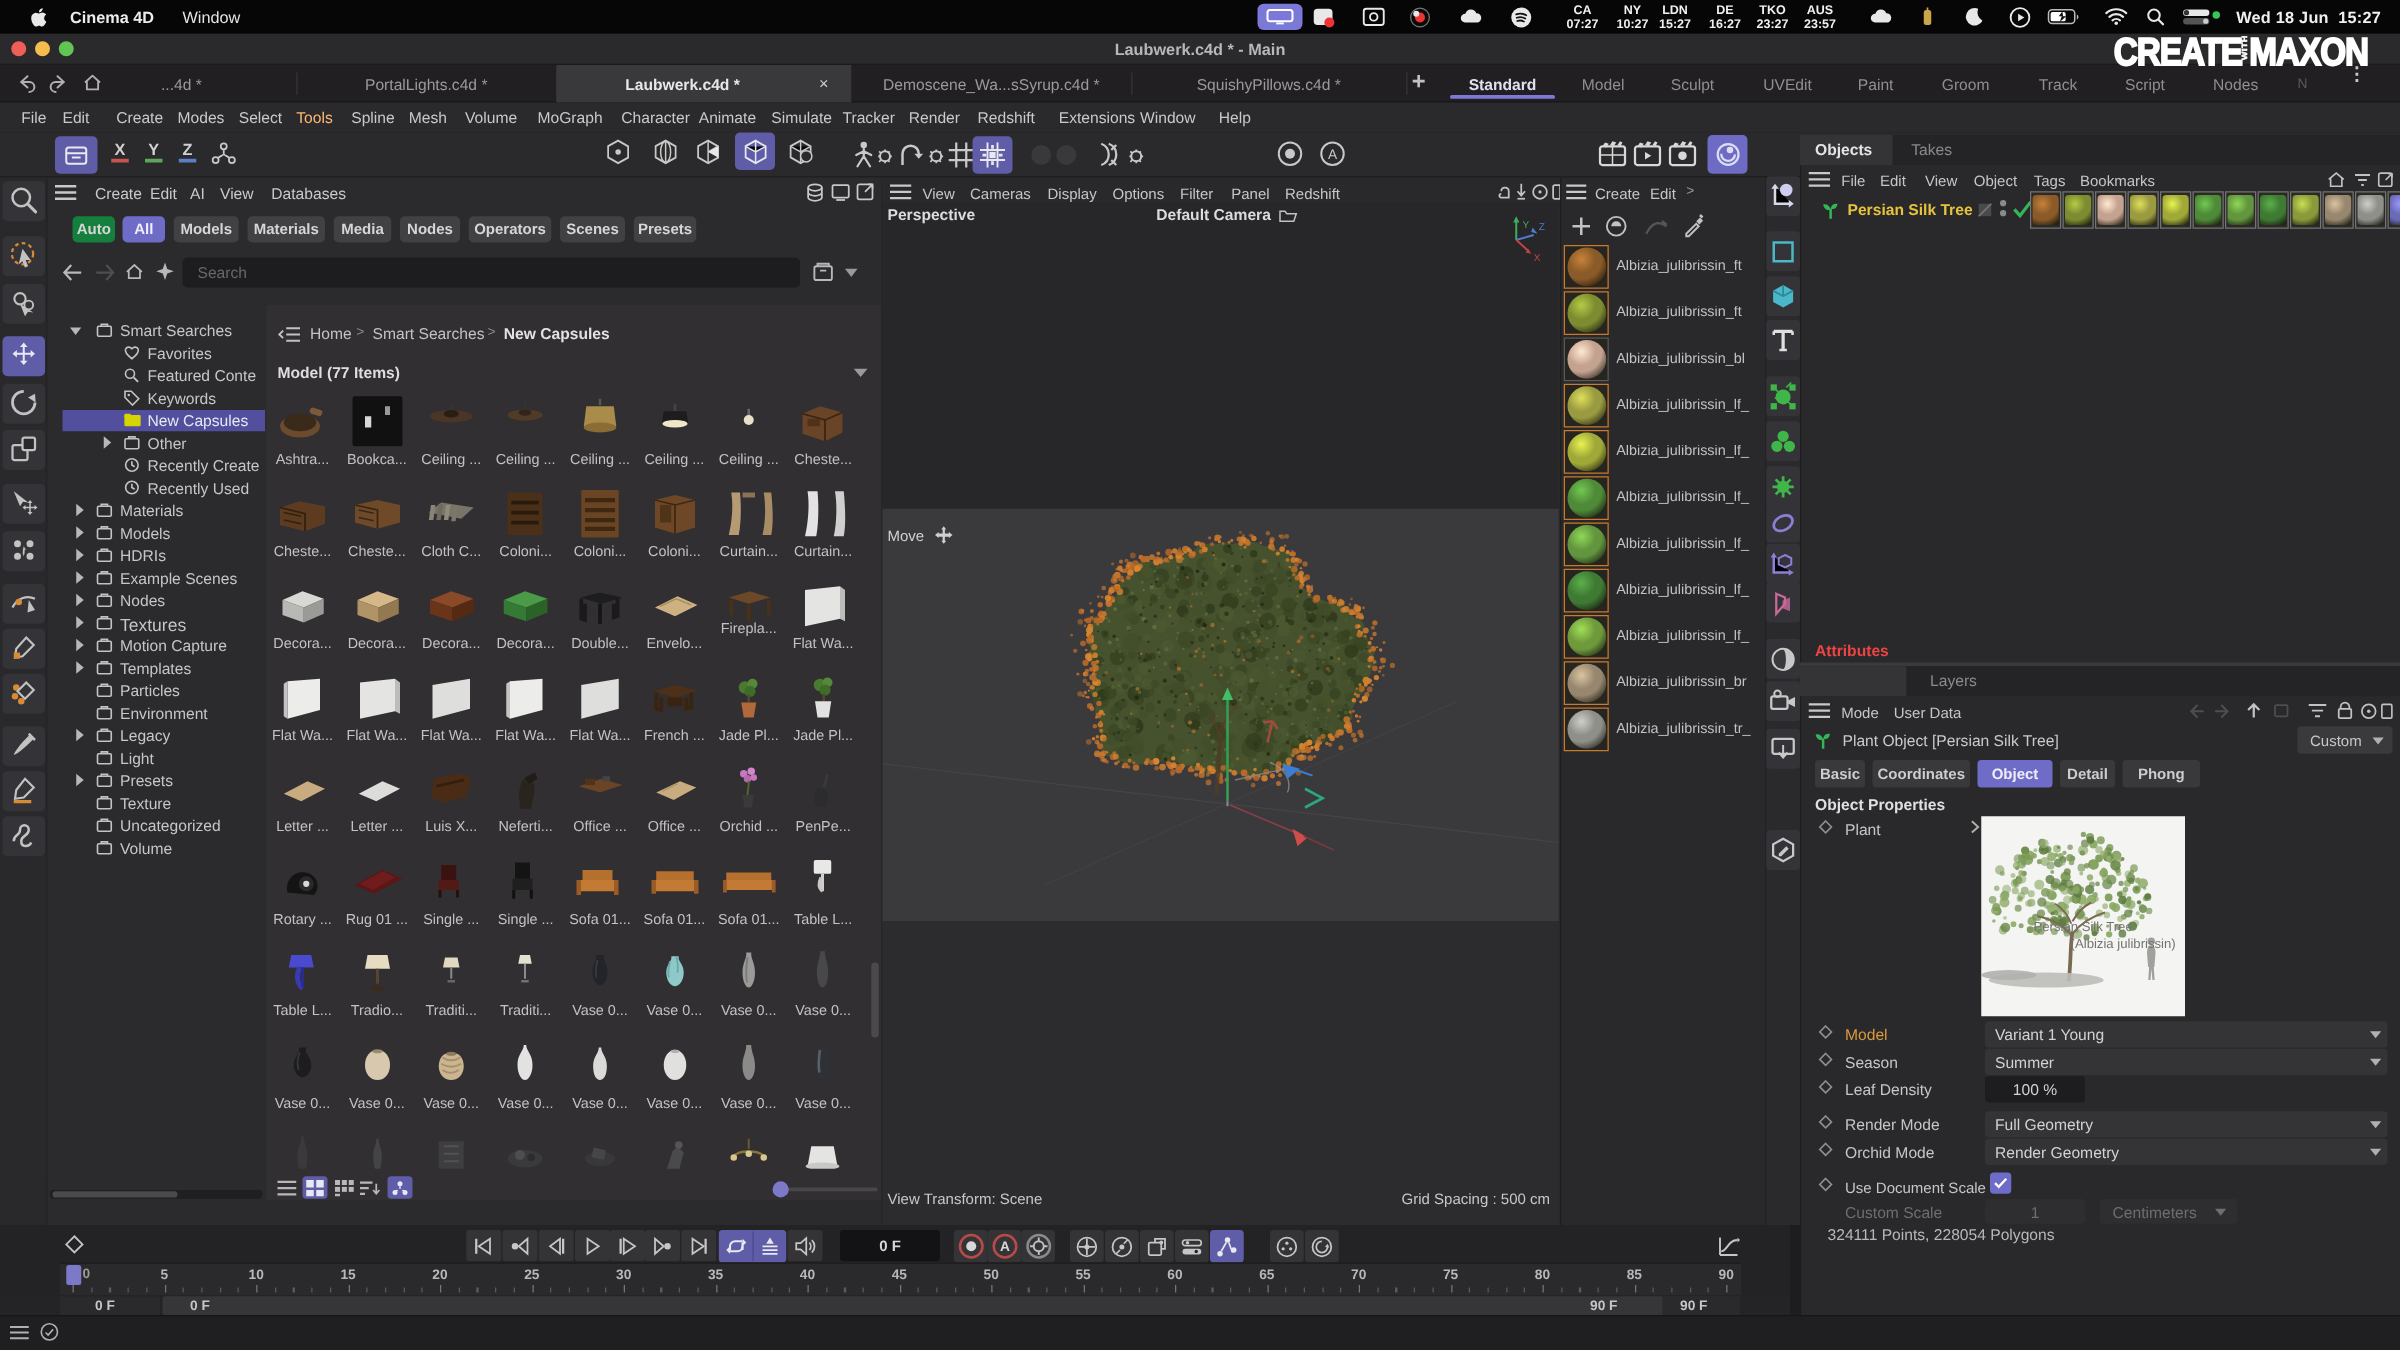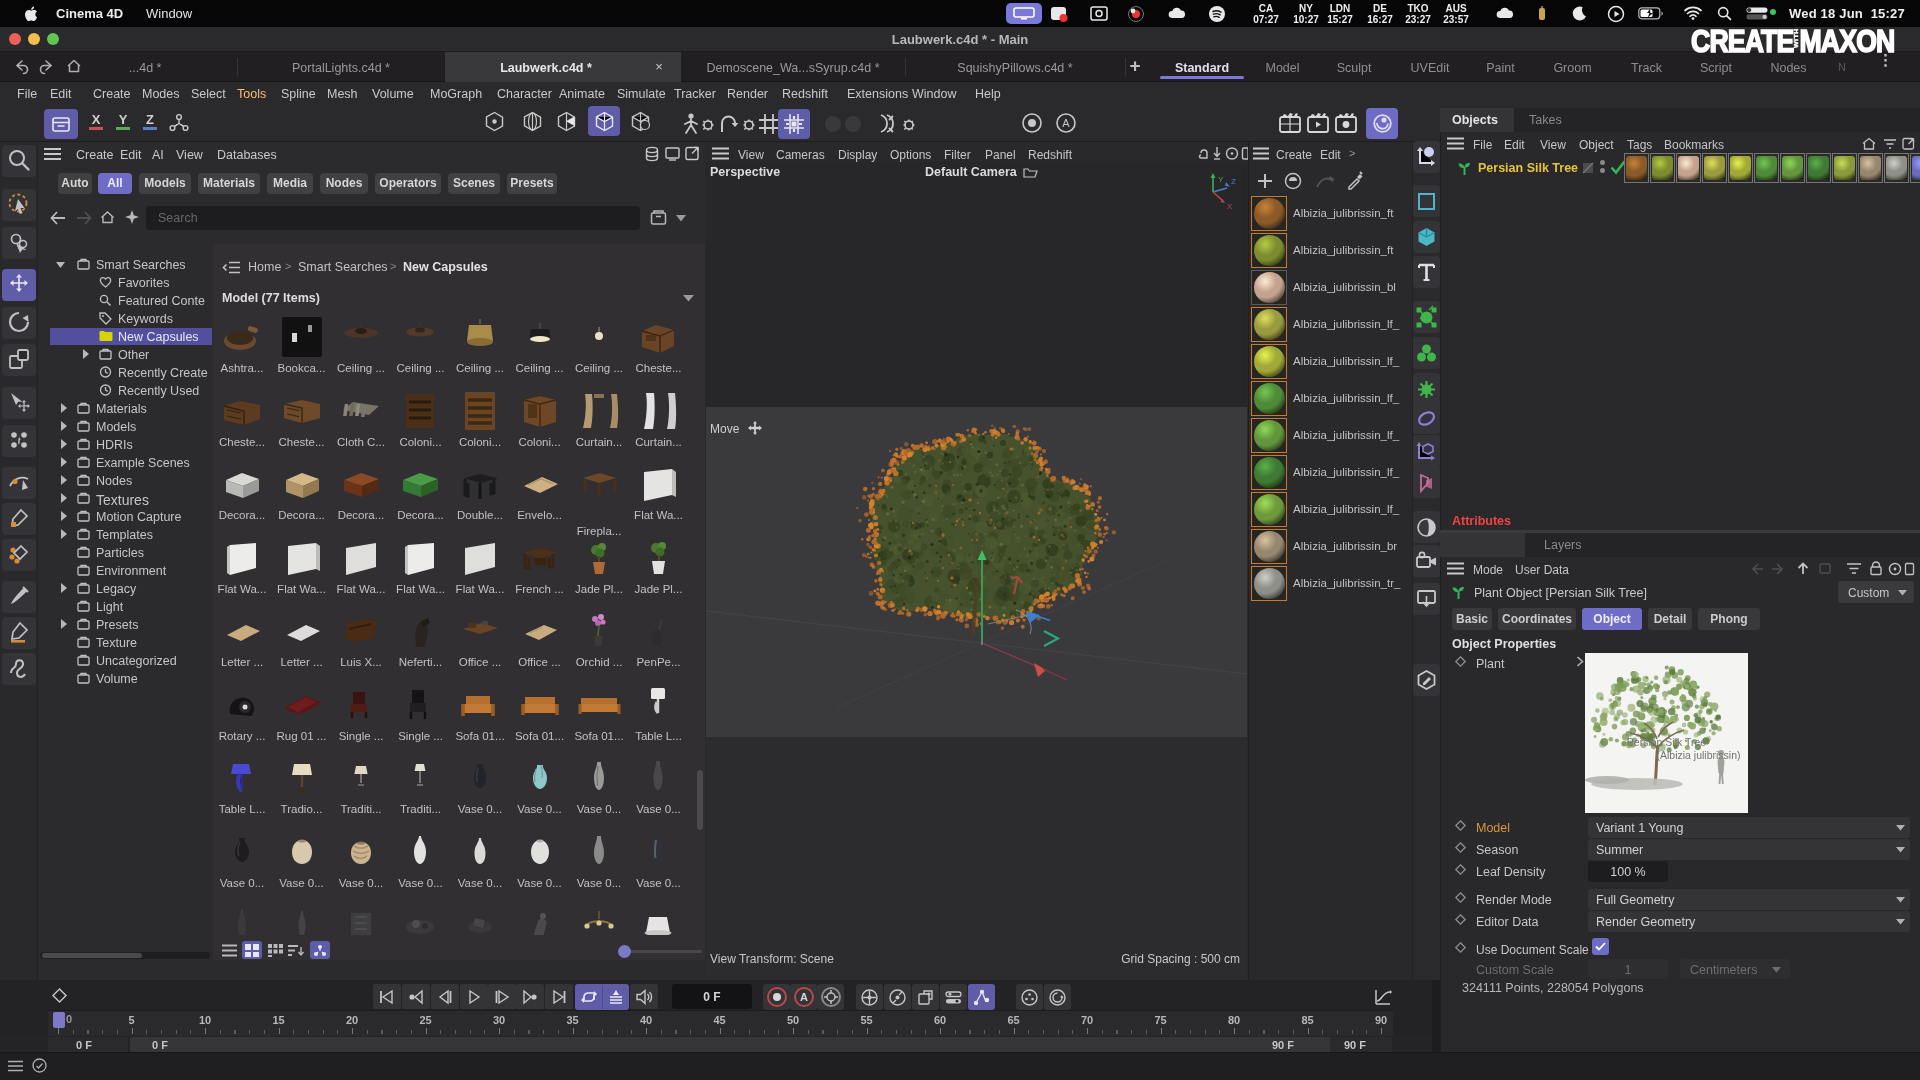--- a/index.html
+++ b/index.html
@@ -335,21 +335,21 @@
 <div class="t" style="left:176px;top:149px;font-size:12.5px;color:#c9c9c9;">View</div>
 <div class="t" style="left:217px;top:149px;font-size:12.5px;color:#c9c9c9;">Databases</div>
 <svg style="left:645px;top:146px" width="56" height="16" viewBox="0 0 56 16">
     <ellipse cx="7" cy="4" rx="5.5" ry="2.6" fill="none" stroke="#c8c8c8" stroke-width="1.4"></ellipse>
     <path d="M1.5 4v8c0 1.4 2.5 2.6 5.5 2.6s5.5-1.2 5.5-2.6V4M1.5 8c0 1.4 2.5 2.6 5.5 2.6S12.5 9.4 12.5 8" stroke="#c8c8c8" stroke-width="1.4" fill="none"></path>
     <rect x="21" y="2" width="13" height="10" rx="1" fill="none" stroke="#c8c8c8" stroke-width="1.4"></rect>
     <path d="M24 14h7" stroke="#c8c8c8" stroke-width="1.4"></path>
     <rect x="41" y="1.5" width="12" height="12" rx="1.5" fill="none" stroke="#c8c8c8" stroke-width="1.4"></rect>
     <path d="M47 7.5L53 1.5M49.5 1.5h3.5V5" stroke="#c8c8c8" stroke-width="1.4" fill="none"></path>
   </svg>
-<div style="left:58px;top:173px;width:34px;height:21px;background:#404040;border-radius:4px;color:#d6d6d6;font-size:12px;text-align:center;line-height:21px;font-weight:bold;">Auto</div>
+<div style="left:58px;top:173px;width:34px;height:21px;background:#15803d;border-radius:4px;color:#d6d6d6;font-size:12px;text-align:center;line-height:21px;font-weight:bold;">Auto</div>
 <div style="left:98px;top:173px;width:34px;height:21px;background:#6f6cc8;border-radius:4px;color:#eeeef8;font-size:12px;text-align:center;line-height:21px;font-weight:bold;">All</div>
 <div style="left:139px;top:173px;width:52px;height:21px;background:#414043;border-radius:4px;color:#d6d6d6;font-size:12px;text-align:center;line-height:21px;font-weight:bold;">Models</div>
 <div style="left:198px;top:173px;width:62px;height:21px;background:#414043;border-radius:4px;color:#d6d6d6;font-size:12px;text-align:center;line-height:21px;font-weight:bold;">Materials</div>
 <div style="left:267px;top:173px;width:46px;height:21px;background:#414043;border-radius:4px;color:#d6d6d6;font-size:12px;text-align:center;line-height:21px;font-weight:bold;">Media</div>
 <div style="left:320px;top:173px;width:48px;height:21px;background:#414043;border-radius:4px;color:#d6d6d6;font-size:12px;text-align:center;line-height:21px;font-weight:bold;">Nodes</div>
 <div style="left:375px;top:173px;width:66px;height:21px;background:#414043;border-radius:4px;color:#d6d6d6;font-size:12px;text-align:center;line-height:21px;font-weight:bold;">Operators</div>
 <div style="left:448px;top:173px;width:52px;height:21px;background:#414043;border-radius:4px;color:#d6d6d6;font-size:12px;text-align:center;line-height:21px;font-weight:bold;">Scenes</div>
 <div style="left:507px;top:173px;width:50px;height:21px;background:#414043;border-radius:4px;color:#d6d6d6;font-size:12px;text-align:center;line-height:21px;font-weight:bold;">Presets</div>
 <svg style="left:50px;top:211px" width="16" height="14" viewBox="0 0 16 14">
     <path d="M7 1L1.5 7 7 13M2 7h13" stroke="#b8b8b8" stroke-width="1.8" fill="none"></path>
@@ -672,21 +672,21 @@
 <div style="left:450.0px;top:509.0px;width:60px;font-size:11.5px;color:#c2c2c2;text-align:center;">Double...</div>
 <svg style="left:516px;top:462px" width="48" height="44" viewBox="0 0 48 44">
     <path d="M8 24l18-9 16 7-18 9z" fill="#cdb183"></path>
     <path d="M12 23l13-6 12 5" stroke="#a8905f" stroke-width="1.2" fill="none"></path>
   </svg>
 <div style="left:509.5px;top:509.0px;width:60px;font-size:11.5px;color:#c2c2c2;text-align:center;">Envelo...</div>
 <svg style="left:575px;top:462px" width="48" height="44" viewBox="0 0 48 44">
     <path d="M8 16l17-5 16 5-17 5z" fill="#6a4828"></path>
     <path d="M10 18v12m30-12v12M24 22v13" stroke="#4a3016" stroke-width="3"></path>
   </svg>
-<div style="left:569.0px;top:525px;width:60px;font-size:11.5px;color:#c2c2c2;text-align:center;">Firepla...</div>
+<div style="left:569.0px;top:497px;width:60px;font-size:11.5px;color:#c2c2c2;text-align:center;">Firepla...</div>
 <svg style="left:634px;top:462px" width="48" height="44" viewBox="0 0 48 44">
     <path d="M10 10l28-3v26l-28 6z" fill="#e4e4e2"></path>
     <path d="M38 7v26l4 2V10z" fill="#bcbcba"></path>
   </svg>
 <div style="left:628.5px;top:509.0px;width:60px;font-size:11.5px;color:#c2c2c2;text-align:center;">Flat Wa...</div>
 <svg style="left:218px;top:536px" width="48" height="44" viewBox="0 0 48 44">
     <path d="M12 9l26-2v25l-26 7z" fill="#ececea"></path>
     <path d="M12 9v30l-3-2V11z" fill="#c4c4c2"></path>
   </svg>
 <div style="left:212.0px;top:582.5px;width:60px;font-size:11.5px;color:#c2c2c2;text-align:center;">Flat Wa...</div>
@@ -2768,21 +2768,21 @@
   </svg>
 <div class="t" style="left:1476px;top:894px;font-size:12.5px;color:#c6c6c6;">Render Mode</div>
 <div style="left:1588px;top:889px;width:322px;height:21px;background:#343335;border-radius:3px;"></div>
 <div class="t" style="left:1596px;top:894px;font-size:12.5px;color:#d2d2d2;">Full Geometry</div>
 <svg style="left:1896px;top:897px" width="9" height="6" viewBox="0 0 9 6">
     <path d="M0 0h9L4.5 5.5z" fill="#b0b0b0"></path>
   </svg>
 <svg style="left:1455px;top:914px" width="11" height="11" viewBox="0 0 11 11">
     <path d="M5.5 0.8L10.2 5.5 5.5 10.2 0.8 5.5z" fill="none" stroke="#8f8f8f" stroke-width="1.3"></path>
   </svg>
-<div class="t" style="left:1476px;top:916px;font-size:12.5px;color:#c6c6c6;">Editor Data</div>
+<div class="t" style="left:1476px;top:916px;font-size:12.5px;color:#c6c6c6;">Orchid Mode</div>
 <div style="left:1588px;top:911px;width:322px;height:21px;background:#343335;border-radius:3px;"></div>
 <div class="t" style="left:1596px;top:916px;font-size:12.5px;color:#d2d2d2;">Render Geometry</div>
 <svg style="left:1896px;top:919px" width="9" height="6" viewBox="0 0 9 6">
     <path d="M0 0h9L4.5 5.5z" fill="#b0b0b0"></path>
   </svg>
 <svg style="left:1455px;top:942px" width="11" height="11" viewBox="0 0 11 11">
     <path d="M5.5 0.8L10.2 5.5 5.5 10.2 0.8 5.5z" fill="none" stroke="#8f8f8f" stroke-width="1.3"></path>
   </svg>
 <div class="t" style="left:1476px;top:944px;font-size:12px;color:#c6c6c6;">Use Document Scale</div>
 <div style="left:1592px;top:938px;width:17px;height:17px;background:#6f6cc8;border-radius:3px;"></div>

